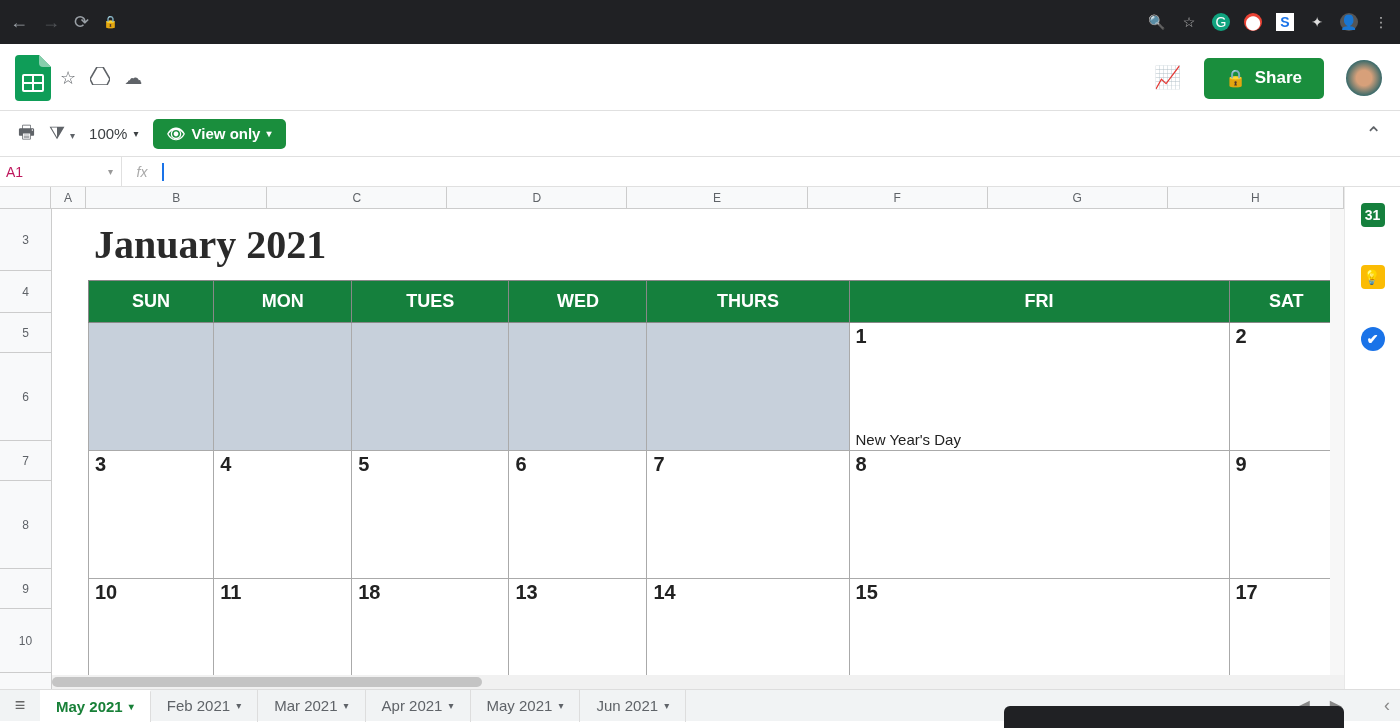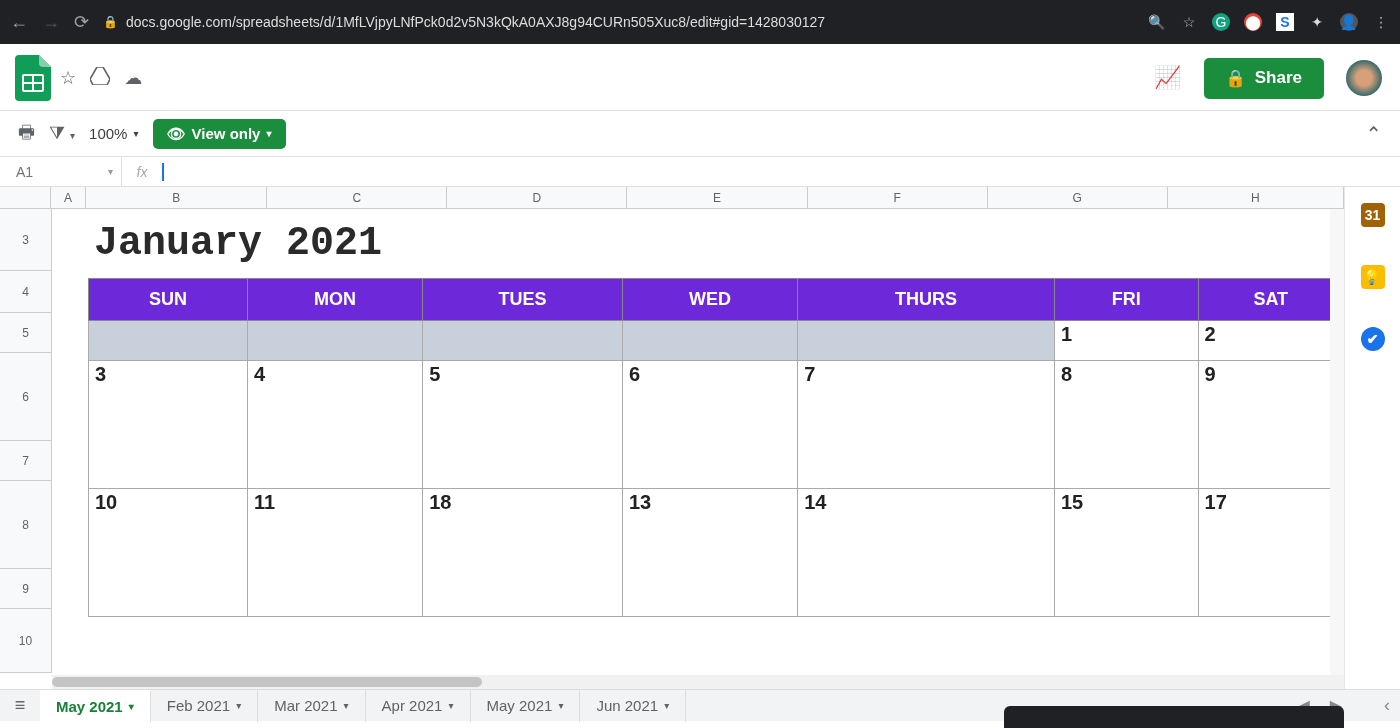--- a/index.html
+++ b/index.html
@@ -30,41 +30,41 @@
   .avatar { width: 36px; height: 36px; border-radius: 50%; background: radial-gradient(circle at center,#d7a07a 30%,#3a6a6a 70%); }
   hr.div { border: none; border-top: 1px solid #e0e0e0; margin-top: 6px; }
   
   .toolbar { height: 46px; display: flex; align-items: center; padding: 0 18px; gap: 14px; border-bottom: 1px solid #e0e0e0; }
   .tb-ic { color: #5f6368; font-size: 18px; }
   .zoom { color: #3c4043; font-size: 15px; display: flex; align-items: center; gap: 6px; }
   .view-only-btn { background: #1a8e3d; color: #fff; border: none; border-radius: 5px; padding: 6px 14px; font-size: 15px; font-weight: bold; display: flex; align-items: center; gap: 6px; cursor: pointer; }
   .collapse-ic { margin-left: auto; font-size: 20px; color: #5f6368; }
   
   .formula-row { height: 30px; display: flex; align-items: stretch; border-bottom: 1px solid #e0e0e0; }
-  .name-box { width: 122px; border-right: 1px solid #e0e0e0; display: flex; align-items: center; padding: 0 16px; font-size: 14px; color: #737373; position: relative; }
+  .name-box { width: 122px; border-right: 1px solid #e0e0e0; display: flex; align-items: center; padding: 0 6px; font-size: 14px; color: #be185d; position: relative; }
   .name-box::after { content: "▾"; position: absolute; right: 8px; color: #999; font-size: 10px; }
   .fx { width: 40px; display: flex; align-items: center; justify-content: center; color: #aaa; font-style: italic; font-size: 14px; }
   .fx-input { flex: 1; border: none; outline: none; font-size: 14px; padding: 0 4px; border-left: 2px solid #1a73e8; height: 18px; margin-top: 6px; }
   
   .main-wrap { display: flex; height: calc(728px - 44px - 74px - 46px - 30px - 32px); }
   .sheet-area { flex: 1; position: relative; overflow: hidden; }
   .side-panel { width: 56px; border-left: 1px solid #e8e8e8; display: flex; flex-direction: column; align-items: center; padding-top: 16px; gap: 38px; }
   .sp-ic { width: 24px; height: 24px; border-radius: 4px; display: flex; align-items: center; justify-content: center; font-size: 14px; font-weight: bold; color: #fff; }
   
   .col-headers { display: flex; height: 22px; background: #f8f9fa; border-bottom: 1px solid #ccc; font-size: 12px; color: #5f6368; }
   .corner { width: 52px; border-right: 1px solid #ccc; }
   .colh { border-right: 1px solid #ccc; display: flex; align-items: center; justify-content: center; }
   .cA { width: 36px; } .cB { width: 185px; } .cC { width: 184px; } .cD { width: 184px; } .cE { width: 184px; } .cF { width: 184px; } .cG { width: 184px; } .cH { width: 180px; }
   .body-wrap { display: flex; }
   .row-headers { width: 52px; background: #f8f9fa; border-right: 1px solid #ccc; }
   .rowh { border-bottom: 1px solid #ccc; font-size: 12px; color: #5f6368; display: flex; align-items: center; justify-content: center; }
   .content { flex: 1; position: relative; }
-  .month-title { font-size: 40px; font-weight: bold; color: #2a2a2a; padding: 12px 0 12px 6px; font-family: Liberation Mono, monospace; }
+  .month-title { font-size: 40px; font-weight: bold; color: #2a2a2a; padding: 12px 0 12px 6px; font-family: Liberation Serif, serif; }
   .cal-table { border-collapse: collapse; width: 100%; }
-  .cal-table th { background: #6d28d9; color: #fff; font-weight: bold; font-size: 18px; height: 42px; border: 1px solid #888; }
+  .cal-table th { background: #15803d; color: #fff; font-weight: bold; font-size: 18px; height: 42px; border: 1px solid #888; }
   .cal-table td { border: 1px solid #aaa; vertical-align: top; height: 110px; padding: 2px 6px; font-size: 20px; font-weight: bold; color: #222; position: relative; }
   .cal-table td.blank { background: #c7d0db; }
   .cal-table tr.r-date td { height: 40px; }
   .cal-table tr.r-evt td { height: 88px; border-top: none; font-weight: normal; font-size: 15px; }
   .hscroll { position: absolute; bottom: 0; left: 52px; right: 0; height: 14px; background: #f1f1f1; }
   .hscroll-thumb { position: absolute; top: 2px; left: 0; width: 430px; height: 10px; background: #c4c4c4; border-radius: 5px; }
   .vscroll { position: absolute; top: 22px; right: 0; width: 14px; bottom: 14px; background: #f7f7f7; }
   
   .sheet-tabs { height: 32px; background: #f1f3f4; display: flex; align-items: center; border-top: 1px solid #ddd; }
   .st-ic { width: 40px; text-align: center; color: #666; font-size: 18px; }
@@ -79,21 +79,20 @@
 <body>
 
 <div class="browser-bar">
   <div class="nav-icons">
     <span>←</span>
     <span style="opacity:.4">→</span>
     <span>⟳</span>
   </div>
   <div class="url-chip">
     <span class="lock-ic">🔒</span>
-    <span class="url-text">docs.google.com/spreadsheets/d/1MfLVjpyLNfPck0d2v5N3kQkA0AXJ8g94CURn505Xuc8/edit#gid=1428030127</span>
   </div>
   <div class="ext-icons">
     <span class="ic" style="color:#bbb">🔍</span>
     <span class="ic" style="color:#bbb">☆</span>
     <span class="ic circ" style="background:#10a37f;color:#fff">G</span>
     <span class="ic circ" style="background:#ea4335;color:#fff">⬤</span>
     <span class="ic" style="background:#fff;color:#1a73e8;font-weight:bold">S</span>
     <span class="ic" style="color:#ddd">✦</span>
     <span class="ic circ" style="background:#555">👤</span>
     <span class="ic" style="color:#bbb">⋮</span>
@@ -196,20 +195,29 @@
           </tr>
           <tr class="r-date">
             <td class="blank" style="border-bottom:none"></td>
             <td class="blank" style="border-bottom:none"></td>
             <td class="blank" style="border-bottom:none"></td>
             <td class="blank" style="border-bottom:none"></td>
             <td class="blank" style="border-bottom:none"></td>
             <td style="border-bottom:none">1</td>
             <td style="border-bottom:none">2</td>
           </tr>
+          <tr class="r-evt">
+            <td class="blank"></td>
+            <td class="blank"></td>
+            <td class="blank"></td>
+            <td class="blank"></td>
+            <td class="blank"></td>
+            <td style="vertical-align:bottom">New Year's Day</td>
+            <td></td>
+          </tr>
           <tr class="r-date">
             <td style="border-bottom:none">3</td>
             <td style="border-bottom:none">4</td>
             <td style="border-bottom:none">5</td>
             <td style="border-bottom:none">6</td>
             <td style="border-bottom:none">7</td>
             <td style="border-bottom:none">8</td>
             <td style="border-bottom:none">9</td>
           </tr>
           <tr class="r-evt">
@@ -242,21 +250,21 @@
         </tbody>
           </table>
       </div>
     </div>
     <div class="hscroll">
         <div class="hscroll-thumb"></div>
       </div>
     <div class="vscroll"></div>
   </div>
   <div class="side-panel">
-    <div class="sp-ic" style="background:#a16207">31</div>
+    <div class="sp-ic" style="background:#15803d">31</div>
     <div class="sp-ic" style="background:#fbbc04">💡</div>
     <div class="sp-ic" style="background:#1a73e8;border-radius:50%">✔</div>
   </div>
 </div>
 
 <div class="sheet-tabs">
   <div class="st-ic">≡</div>
   <div class="tab active">
       <span>May 2021</span>
       <span class="dd">▾</span>

